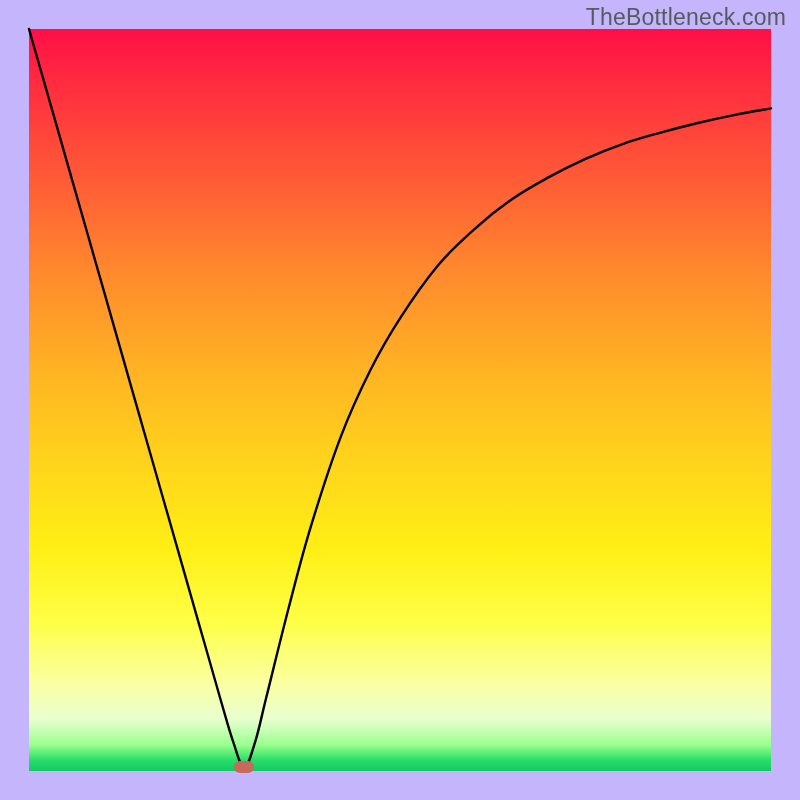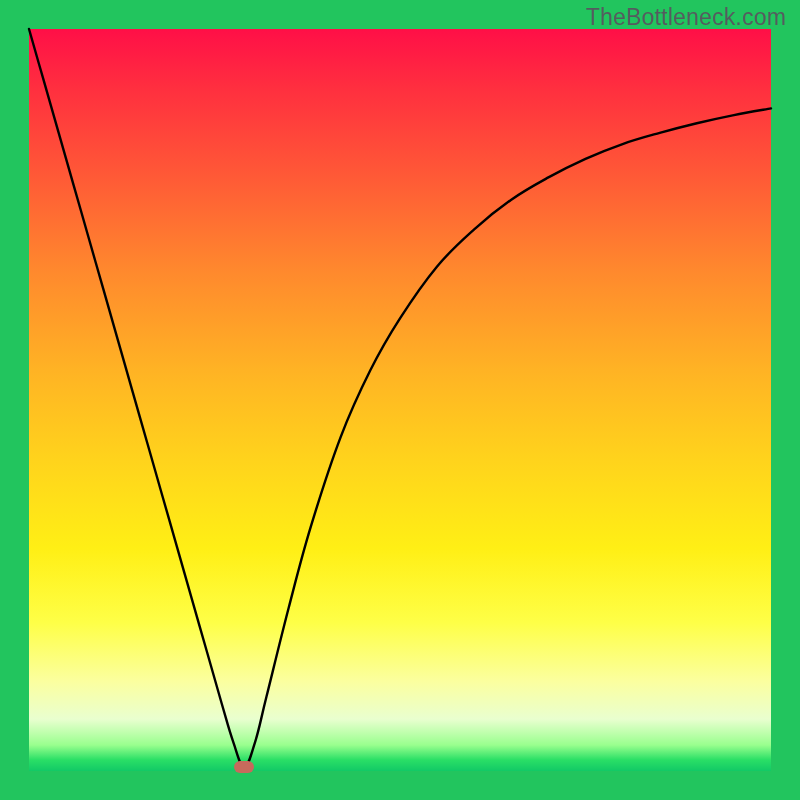--- a/index.html
+++ b/index.html
@@ -8,21 +8,21 @@
     width: 800px;
     height: 800px;
     overflow: hidden;
     background: #000;
     font-family: Arial, Helvetica, sans-serif;
   }
   .frame {
     position: relative;
     width: 800px;
     height: 800px;
-    background: #22c55e;
+    background: #c4b5fd;
   }
   .plot-area {
     position: absolute;
     left: 29px;
     top: 29px;
     width: 742px;
     height: 742px;
     
     background: linear-gradient(to bottom,
       #ff0f47 0%,

